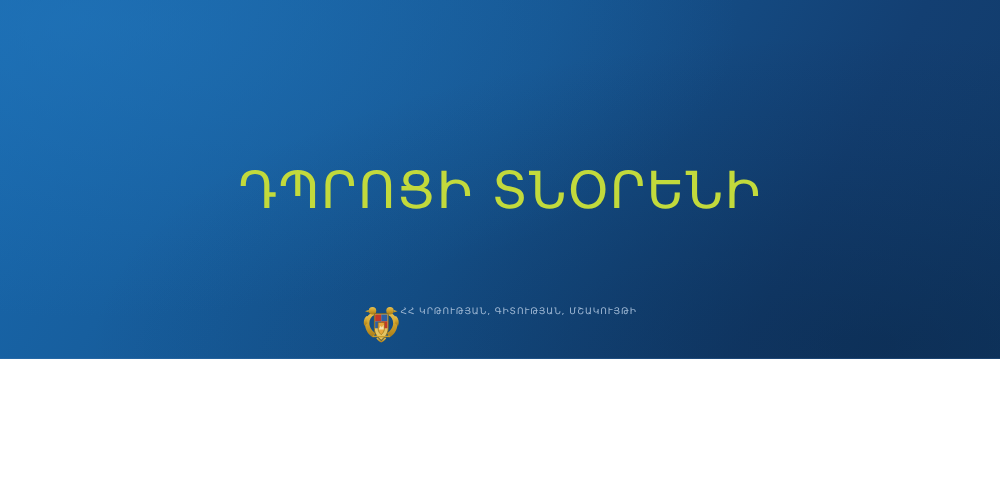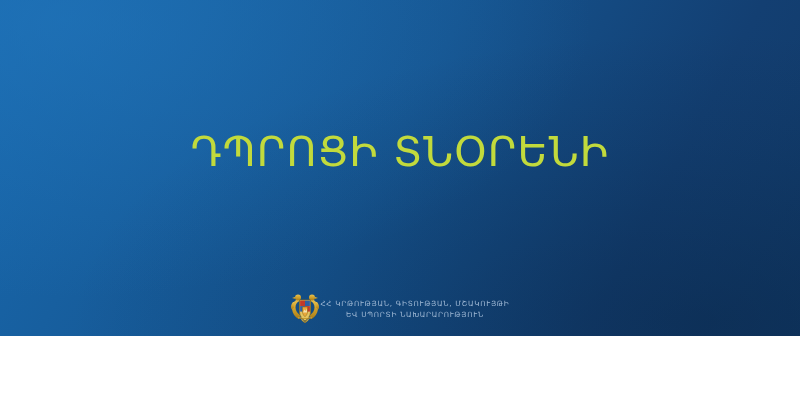--- a/index.html
+++ b/index.html
@@ -9,21 +9,21 @@
   body {
     width: 800px;
     height: 400px;
     overflow: hidden;
     font-family: "DejaVu Sans", "Liberation Sans", sans-serif;
   }
 
   .banner {
     position: relative;
     width: 800px;
-    height: 336px;
+    height: 287px;
     box-sizing: border-box;
     background-color: #14539a;
     background-image:
       radial-gradient(120% 150% at 8% 6%, rgba(35,120,190,0.55) 0%, rgba(35,120,190,0.0) 55%),
       linear-gradient(118deg, #1868ad 0%, #175f9f 22%, #15538e 48%, #133f72 78%, #113a68 100%);
     overflow: hidden;
   }
 
   
   .banner::after {
@@ -63,21 +63,21 @@
     white-space: nowrap;
     margin-top: 14px;
   }
 
   .footer {
     position: absolute;
     left: 0;
     right: 0;
     bottom: 10px;
     display: flex;
-    align-items: center;
+    align-items: flex-start;
     justify-content: center;
     z-index: 2;
   }
 
   .emblem {
     width: 30px;
     height: 34px;
     flex: 0 0 auto;
     display: block;
   }
@@ -133,17 +133,16 @@
       <path d="M25 30 L35 30 L35 40 C35 45 31.5 48 30 49.5 C28.5 48 25 45 25 40 Z" fill="#e8a83c" stroke="#8e6a12" stroke-width="1"></path>
       <path d="M26 41 L29 35 L31 38 L33.5 33.5 L34 41 Z" fill="#f4e2ae"></path>
 
       <rect x="16" y="51" width="28" height="2.6" rx="1.3" fill="url(#gold)"></rect>
 
       <path d="M22 55 C25 59 28 61 30 62 C32 61 35 59 38 55 L36 54 C33 57 31 59 30 59.6 C29 59 27 57 24 54 Z" fill="url(#gold)"></path>
     </svg>
 
     <div class="ministry-text">
       <span>ՀՀ ԿՐԹՈՒԹՅԱՆ, ԳԻՏՈՒԹՅԱՆ, ՄՇԱԿՈՒՅԹԻ</span>
-      <span>ԵՎ ՍՊՈՐՏԻ ՆԱԽԱՐԱՐՈՒԹՅՈՒՆ</span>
     </div>
 
   </div>
 </div>
 
 </body></html>

